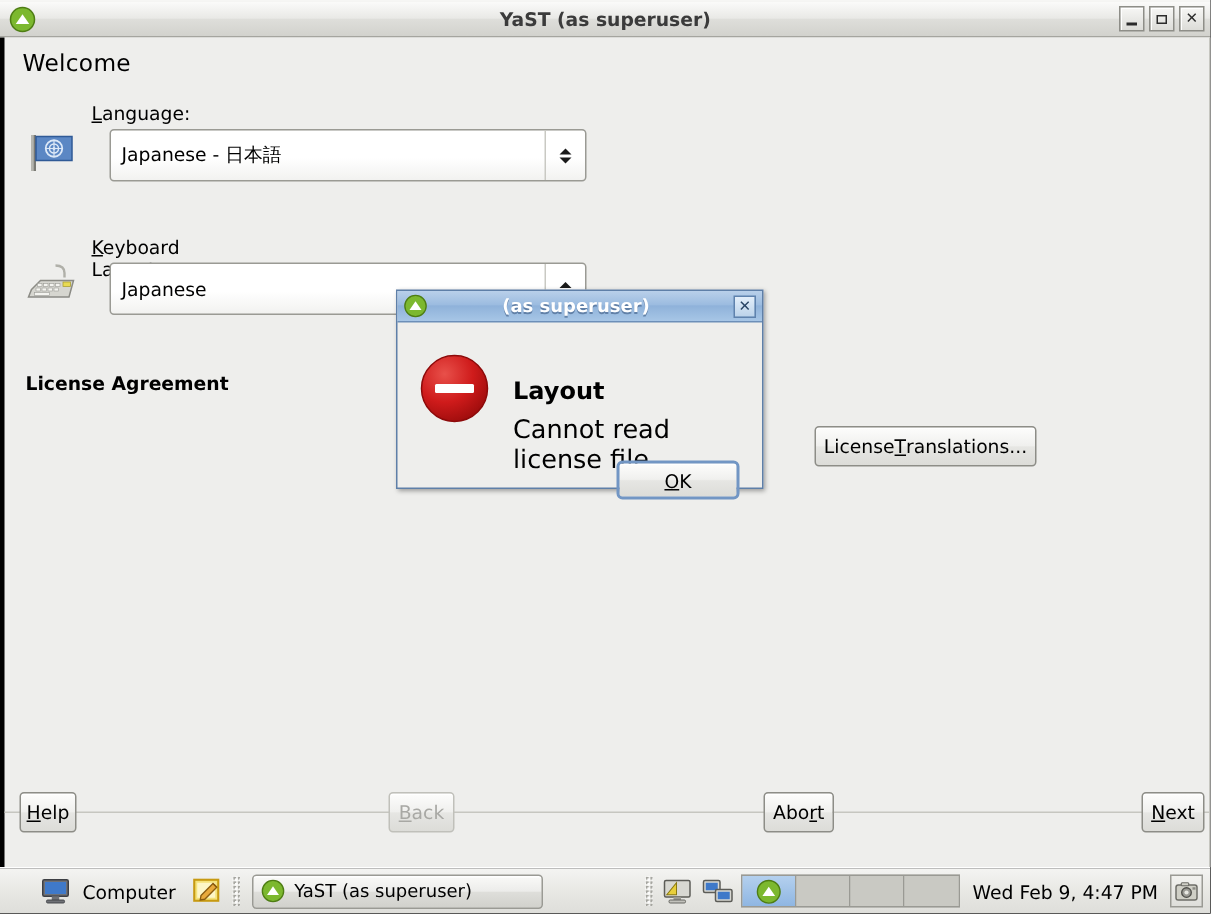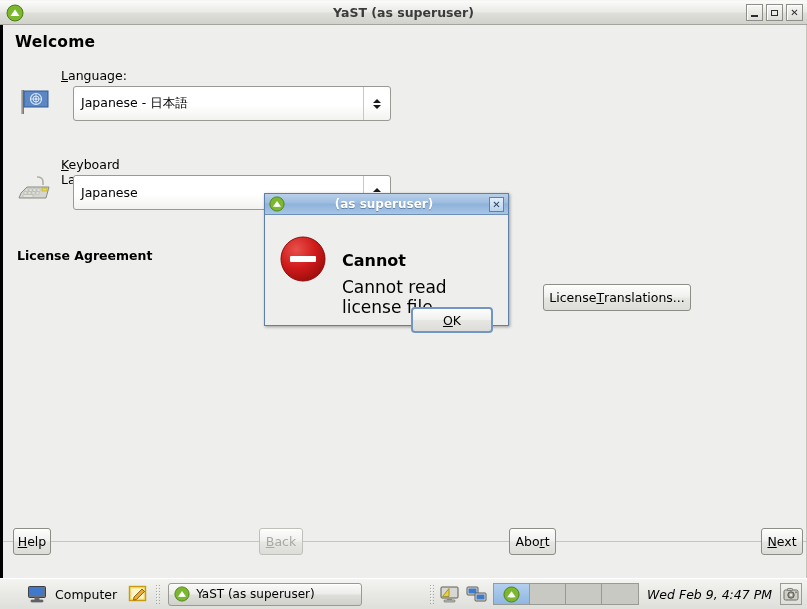--- a/index.html
+++ b/index.html
@@ -95,21 +95,21 @@
     background: #eeeeec;
     border-left: 3px solid #000000;
     border-right: 1px solid #c6c6c0;
     box-sizing: border-box;
   }
 
   #page-title {
     position: absolute;
     left: 12px; top: 8px;
     font-size: 15.5px;
-    font-weight: bold;
+    font-weight: normal;
     color: #000;
     letter-spacing: 0.2px;
   }
 
   
   .form-row { position: absolute; }
   #lang-row { left: 12px; top: 43px; }
   #kbd-row  { left: 12px; top: 132px; }
 
   .row-icon {
@@ -342,21 +342,20 @@
     padding-left: 5px;
   }
   #tb-task .tb-task-label { font-size: 12px; color: #000; white-space: nowrap; }
 
   #tb-right {
     margin-left: auto;
     display: flex;
     align-items: center;
     gap: 5px;
     padding-right: 5px;
-    font-style: italic;
   }
   #pager {
     display: flex;
     height: 22px;
     border: 1px solid #9a9a94;
     background: #c9c9c3;
     box-sizing: border-box;
   }
   .pager-cell {
     width: 36px; height: 100%;
@@ -523,21 +522,21 @@
             <radialGradient id="errgrad" cx="35%" cy="28%" r="78%">
               <stop offset="0%" stop-color="#e8504a"></stop>
               <stop offset="55%" stop-color="#cf1b1b"></stop>
               <stop offset="100%" stop-color="#9c0c0c"></stop>
             </radialGradient>
           </defs>
           <circle cx="24" cy="24" r="22" fill="url(#errgrad)" stroke="#8d0a0a" stroke-width="1"></circle>
           <rect x="11" y="21" width="26" height="6" rx="1" fill="#ffffff"></rect>
         </svg>
       </span>
-      <div id="error-heading">Cannot</div>
+      <div id="error-heading">Layout</div>
       <div id="error-message">Cannot read license file</div>
       <div class="btn default-btn" id="btn-ok">
           <u>O</u>
           <span>K</span>
         </div>
     </div>
   </div>
 
   <div id="taskbar">
     <div id="tb-left">

